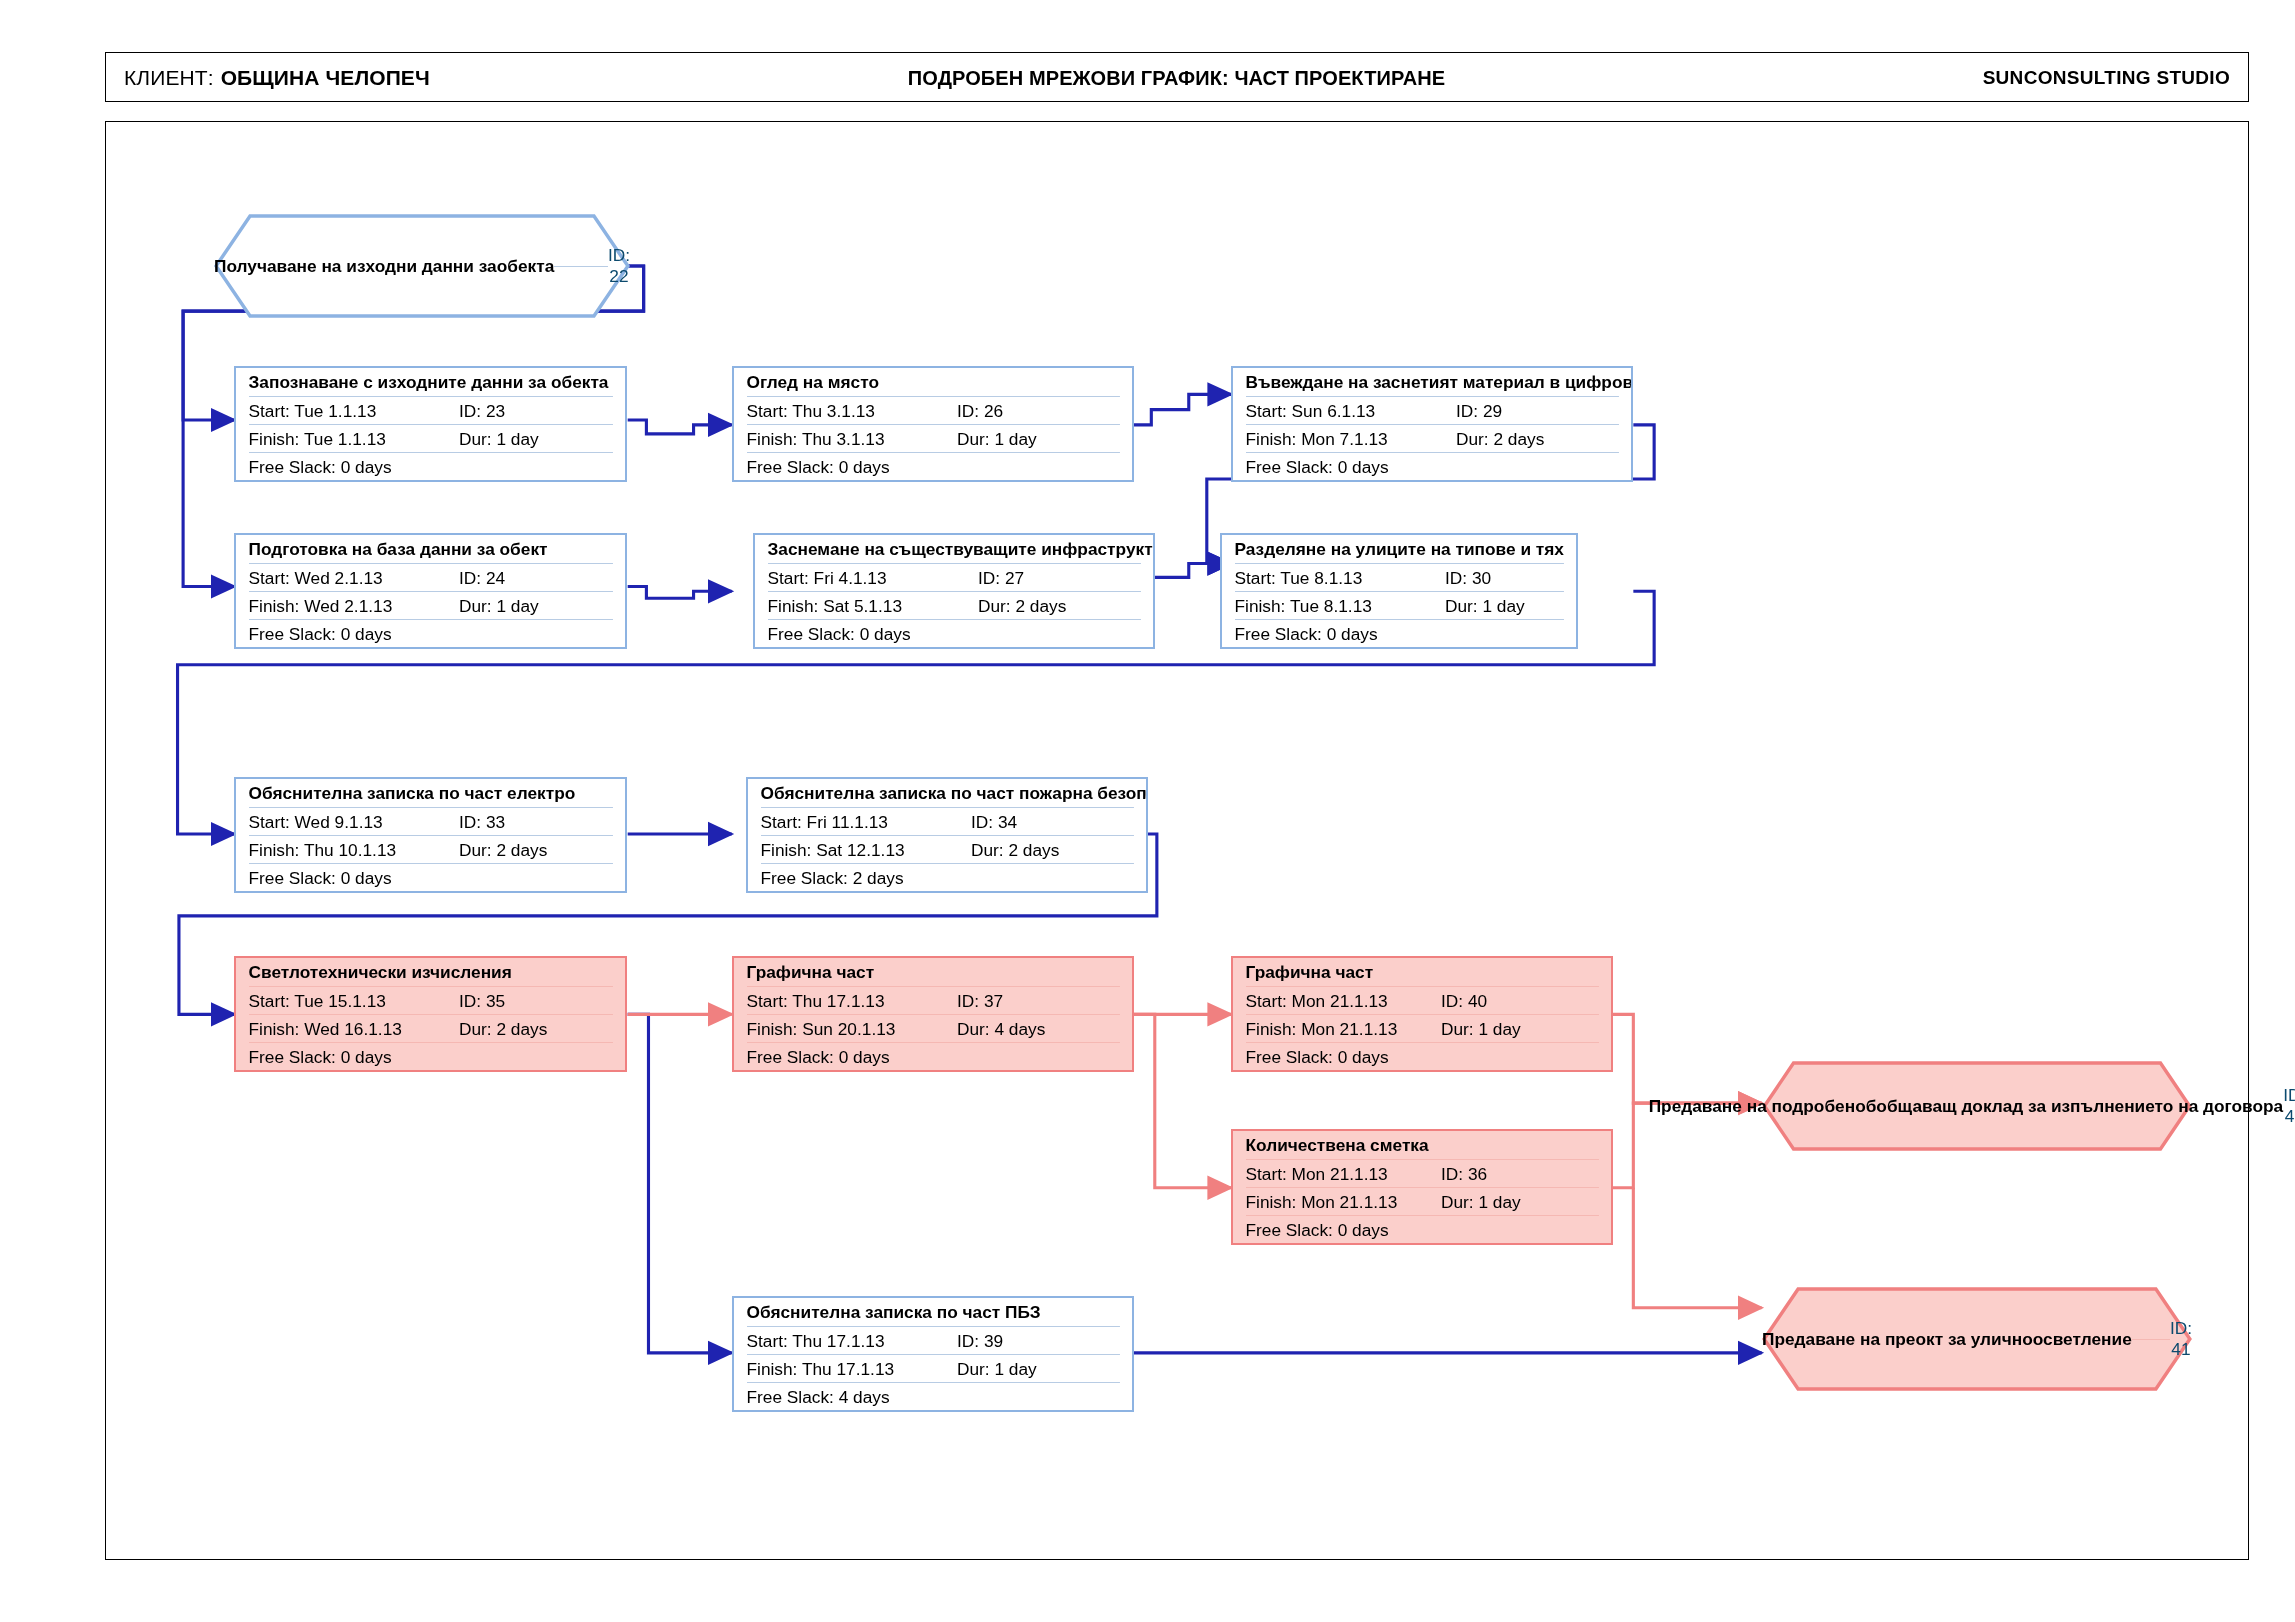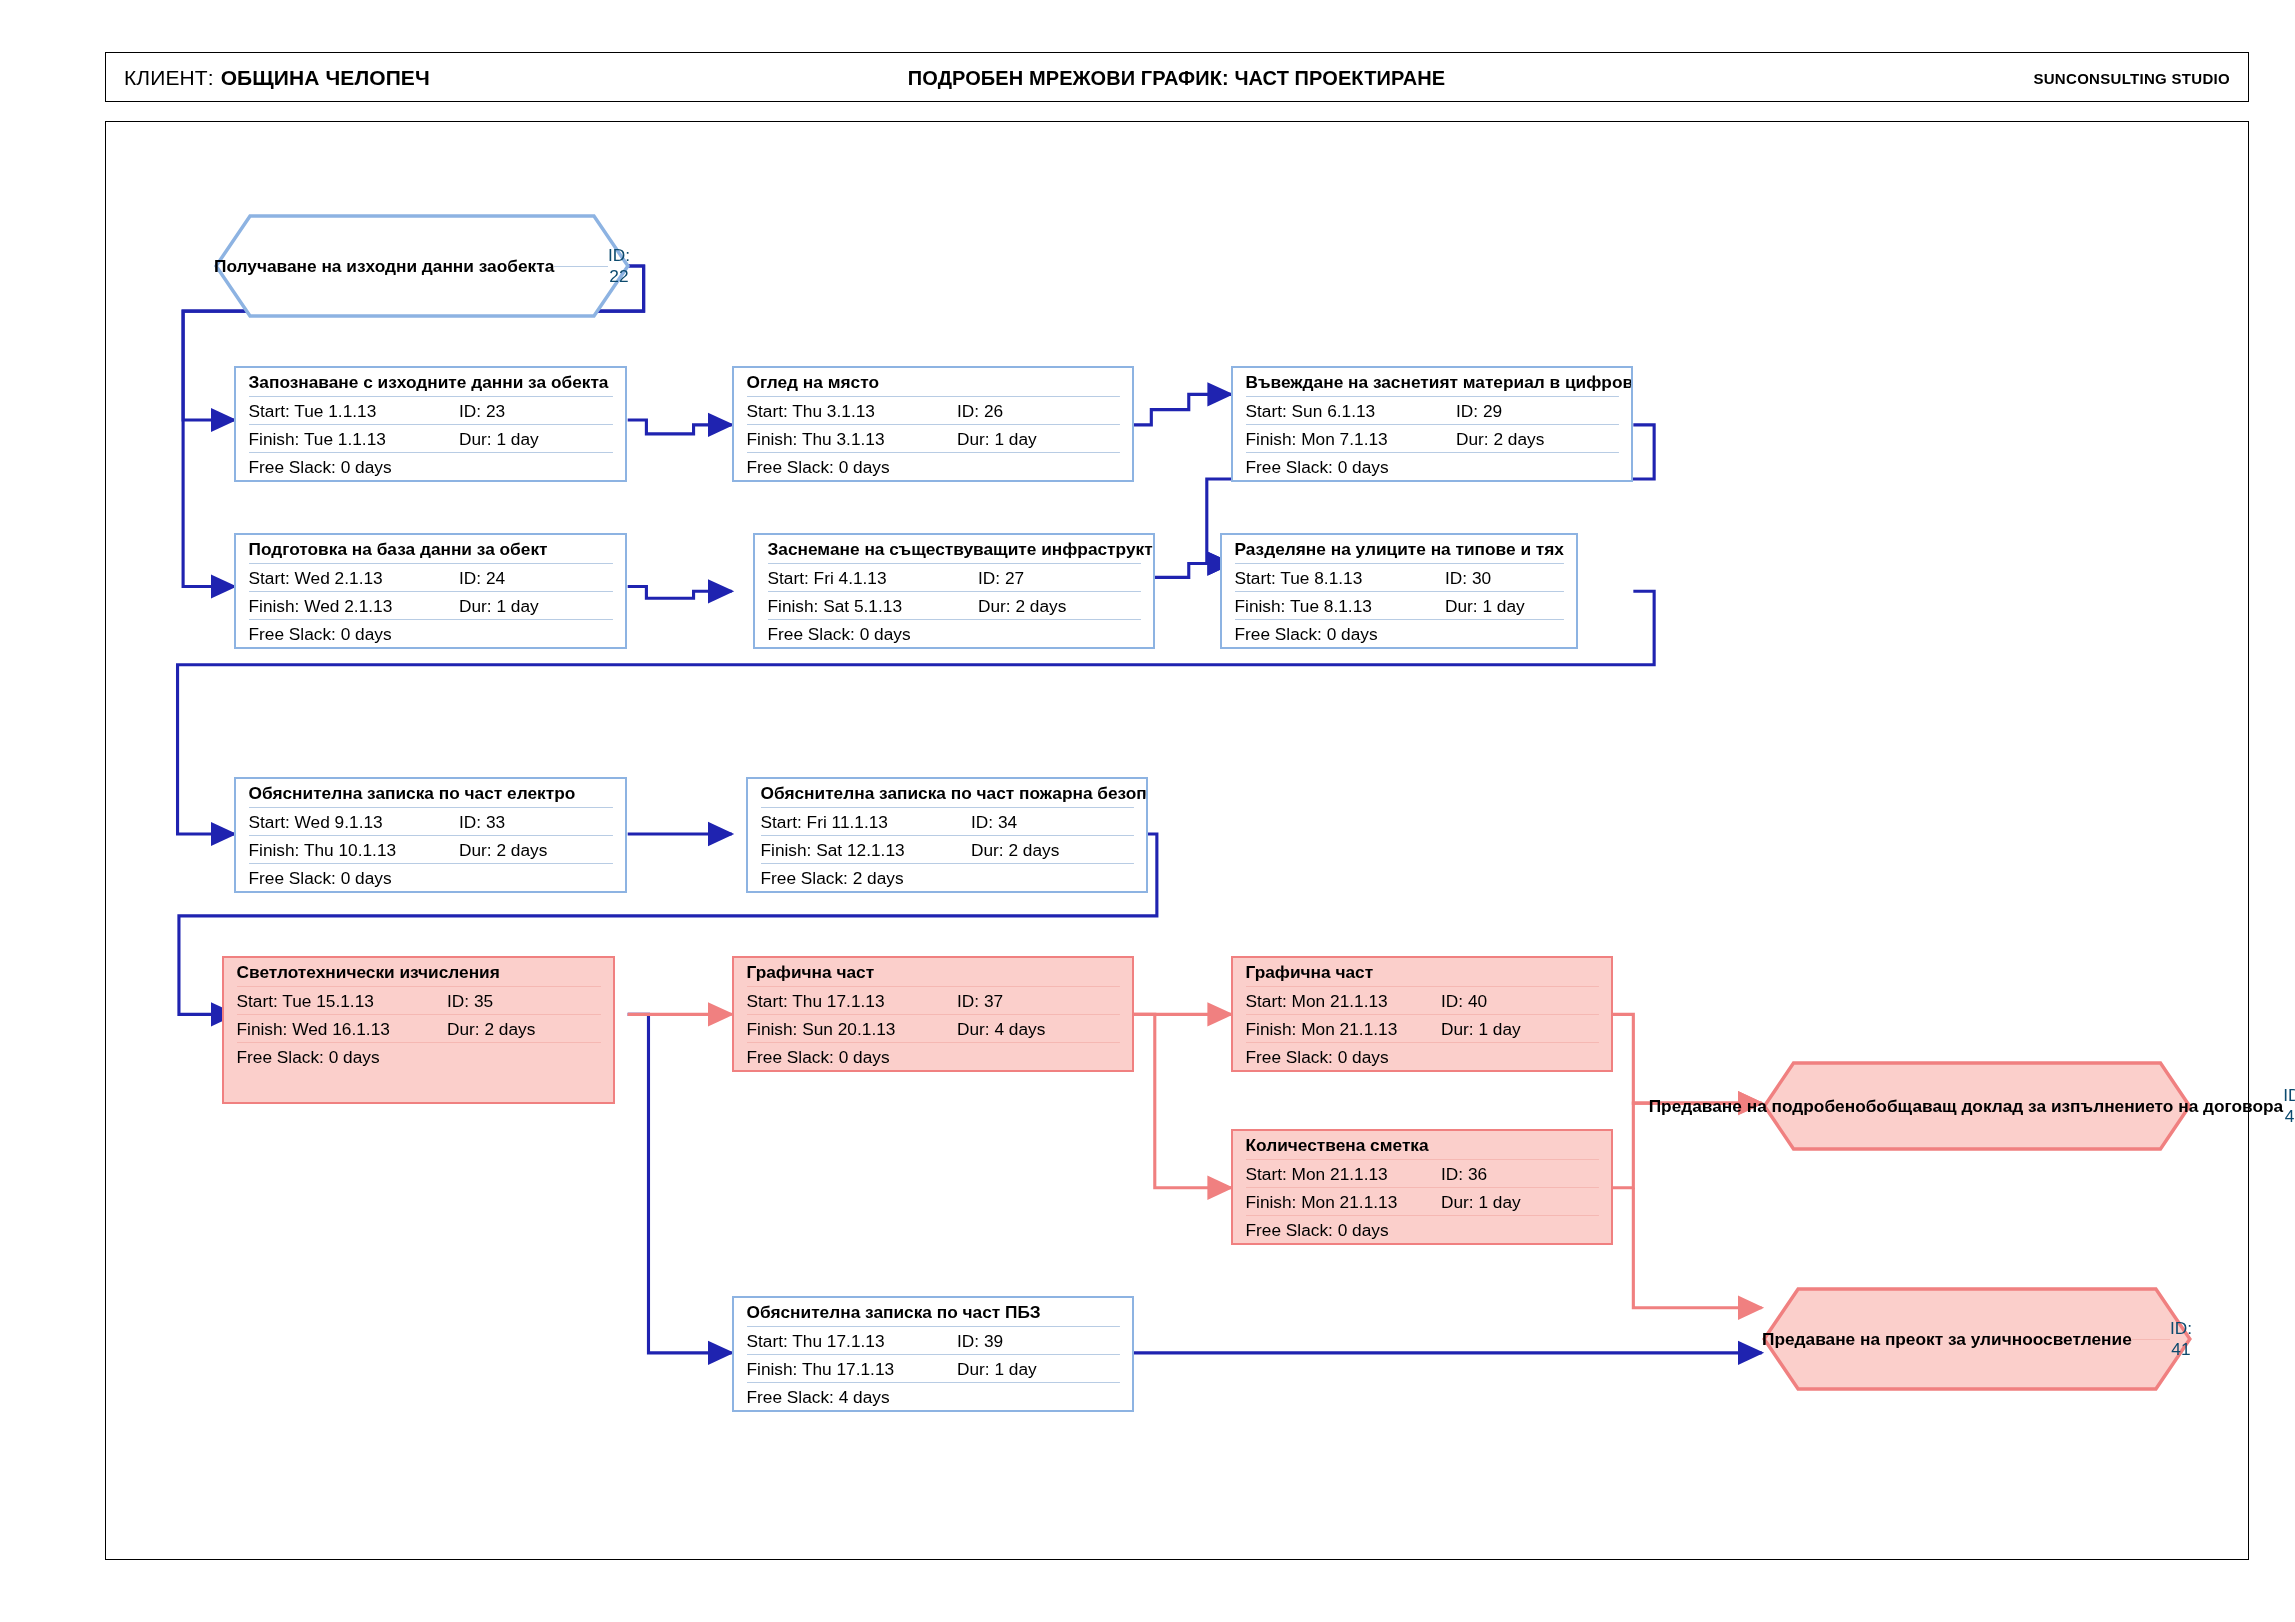--- a/index.html
+++ b/index.html
@@ -15,21 +15,21 @@
     position:absolute;left:105px;top:52px;width:2144px;height:50px;
     border:1.4px solid #000;background:#fff;box-sizing:border-box;
   }
   .titlebar .cell{position:absolute;top:0;height:50px;display:flex;align-items:center;}
   .t-left{left:18px;}
   .t-center{left:0;width:2141px;justify-content:center;}
   .t-right{right:18px;}
   .t-lbl{font-size:21px;color:#000;letter-spacing:0.1px;}
   .t-strong{font-size:21px;font-weight:bold;color:#000;letter-spacing:0.1px;}
   .t-center .t-strong{font-size:20px;}
-  .t-right .t-strong{font-size:15px;letter-spacing:0.3px;text-align:center;}
+  .t-right .t-strong{font-size:19px;letter-spacing:0.3px;text-align:center;}
 
   
   .canvasframe{
     position:absolute;left:105px;top:121px;width:2144px;height:1439px;
     border:1.4px solid #000;box-sizing:border-box;background:#fff;
   }
 
   
   #wires{position:absolute;left:0;top:0;width:2295px;height:1623px;pointer-events:none;}
 
@@ -284,21 +284,21 @@
     <div class="row dat">
       <span>Finish: Sat 12.1.13</span>
       <span style="position:absolute;left:223px">Dur: 2 days</span>
       <span class="sep"></span>
     </div>
     <div class="row dat">
       <span>Free Slack: 2 days</span>
     </div>
   </div>
 
-  <div class="node crit" style="left:222px;top:956px;width:393px;height:148px;">
+  <div class="node crit" style="left:234px;top:956px;width:393px;height:116px;">
     <div class="row ttl">Светлотехнически изчисления<span class="sep"></span></div>
     <div class="row dat">
       <span>Start:  Tue 15.1.13</span>
       <span style="position:absolute;left:223px">ID:   35</span>
       <span class="sep"></span>
     </div>
     <div class="row dat">
       <span>Finish: Wed 16.1.13</span>
       <span style="position:absolute;left:223px">Dur: 2 days</span>
       <span class="sep"></span>

